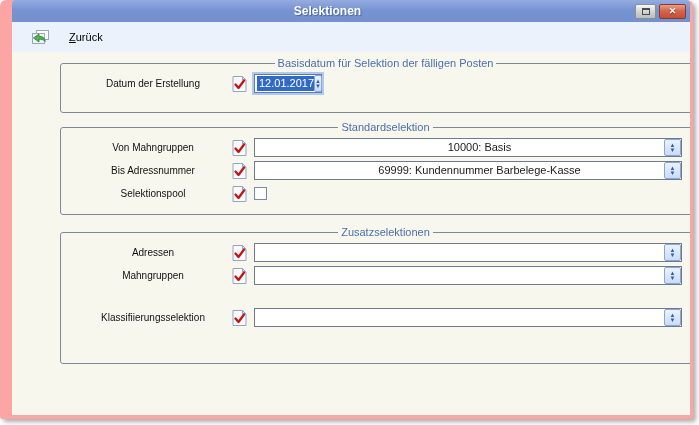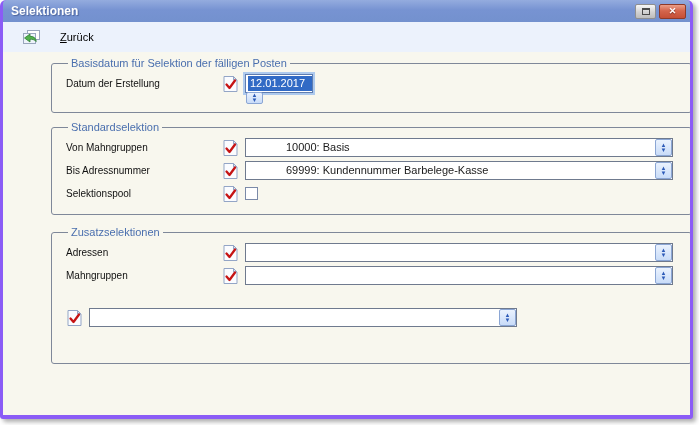--- a/index.html
+++ b/index.html
@@ -4,24 +4,25 @@
 <style>
   * { box-sizing: border-box; }
   html,body { margin:0; padding:0; }
   body {
     width:699px; height:425px; position:relative; overflow:hidden;
     background:#ffffff;
     font-family:"Liberation Sans", sans-serif;
   }
   .dialog {
     position:absolute; left:0; top:0; width:693px; height:419px;
-    background:#8b5cf6;
+    background:#fca5a5;
     border-radius:6px 6px 3px 3px;
     box-shadow:3px 3px 4px rgba(110,110,110,0.55);
-    padding:0 3px 4px 3px;
+    padding:0 3px 4px 12px;
+    text-align:center;
   }
   .titlebar {
     height:22px; display:flex; align-items:center;
     background:linear-gradient(180deg,#94acde 0%,#7793d2 45%,#7391ce 100%);
     border-radius:4px 4px 0 0;
     padding:0 4px 0 8px;
   }
   .title {
     flex:1; color:#ffffff; font-weight:bold; font-size:12px;
     text-shadow:1px 1px 1px rgba(40,60,110,0.55);
@@ -70,21 +71,21 @@
   .field-text {
     flex:1; padding-left:40px; font-size:11px; color:#1a1a1a;
     line-height:17px; white-space:nowrap; overflow:hidden;
   }
   .spinner {
     width:17px; background:linear-gradient(180deg,#eaf2fe,#c9dcf8);
     border:1px solid #8ba6d4; border-radius:2px;
     display:flex; flex-direction:column; align-items:center; justify-content:center;
     font-size:6px; line-height:5px; color:#2d5bb8; cursor:default;
   }
-  .field.date { width:68px; border-color:#5f7db0; box-shadow:0 0 0 2px #aecaee;flex-direction:column; }
+  .field.date { width:68px; border-color:#5f7db0; box-shadow:0 0 0 2px #aecaee; }
   .sel-text {
     flex:1; margin:1px 0 1px 2px; background:#316ac5; color:#fff;
     font-size:11px; line-height:15px; padding-left:2px; white-space:nowrap;
   }
   .plain-checkbox { width:13px; height:13px; background:#fff; border:1px solid #7b8aa8; }
 </style>
 </head>
 <body>
 
 <div class="dialog">
@@ -202,20 +203,21 @@
           </svg>
           <div class="field">
             <span class="field-text"></span>
             <span class="spinner">
                 <span>▲</span>
                 <span>▼</span>
               </span>
           </div>
         </div>
         <div class="row gap">
+          <span class="row-label">Klassifiierungsselektion</span>
           <svg class="check-icon" viewBox="0 0 17 18">
             <path d="M2 1.5 H11.5 L15 5 V16.5 H2 Z" fill="#fbfcff" stroke="#93a5c6"></path>
             <path d="M11.5 1.5 L15 5 H11.5 Z" fill="#dbe5f5" stroke="#93a5c6"></path>
             <path d="M4.5 9.5 L7.5 13 L13 5.5" fill="none" stroke="#c61414" stroke-width="2.3" stroke-linecap="round" stroke-linejoin="round"></path>
           </svg>
           <div class="field">
             <span class="field-text"></span>
             <span class="spinner">
                 <span>▲</span>
                 <span>▼</span>

